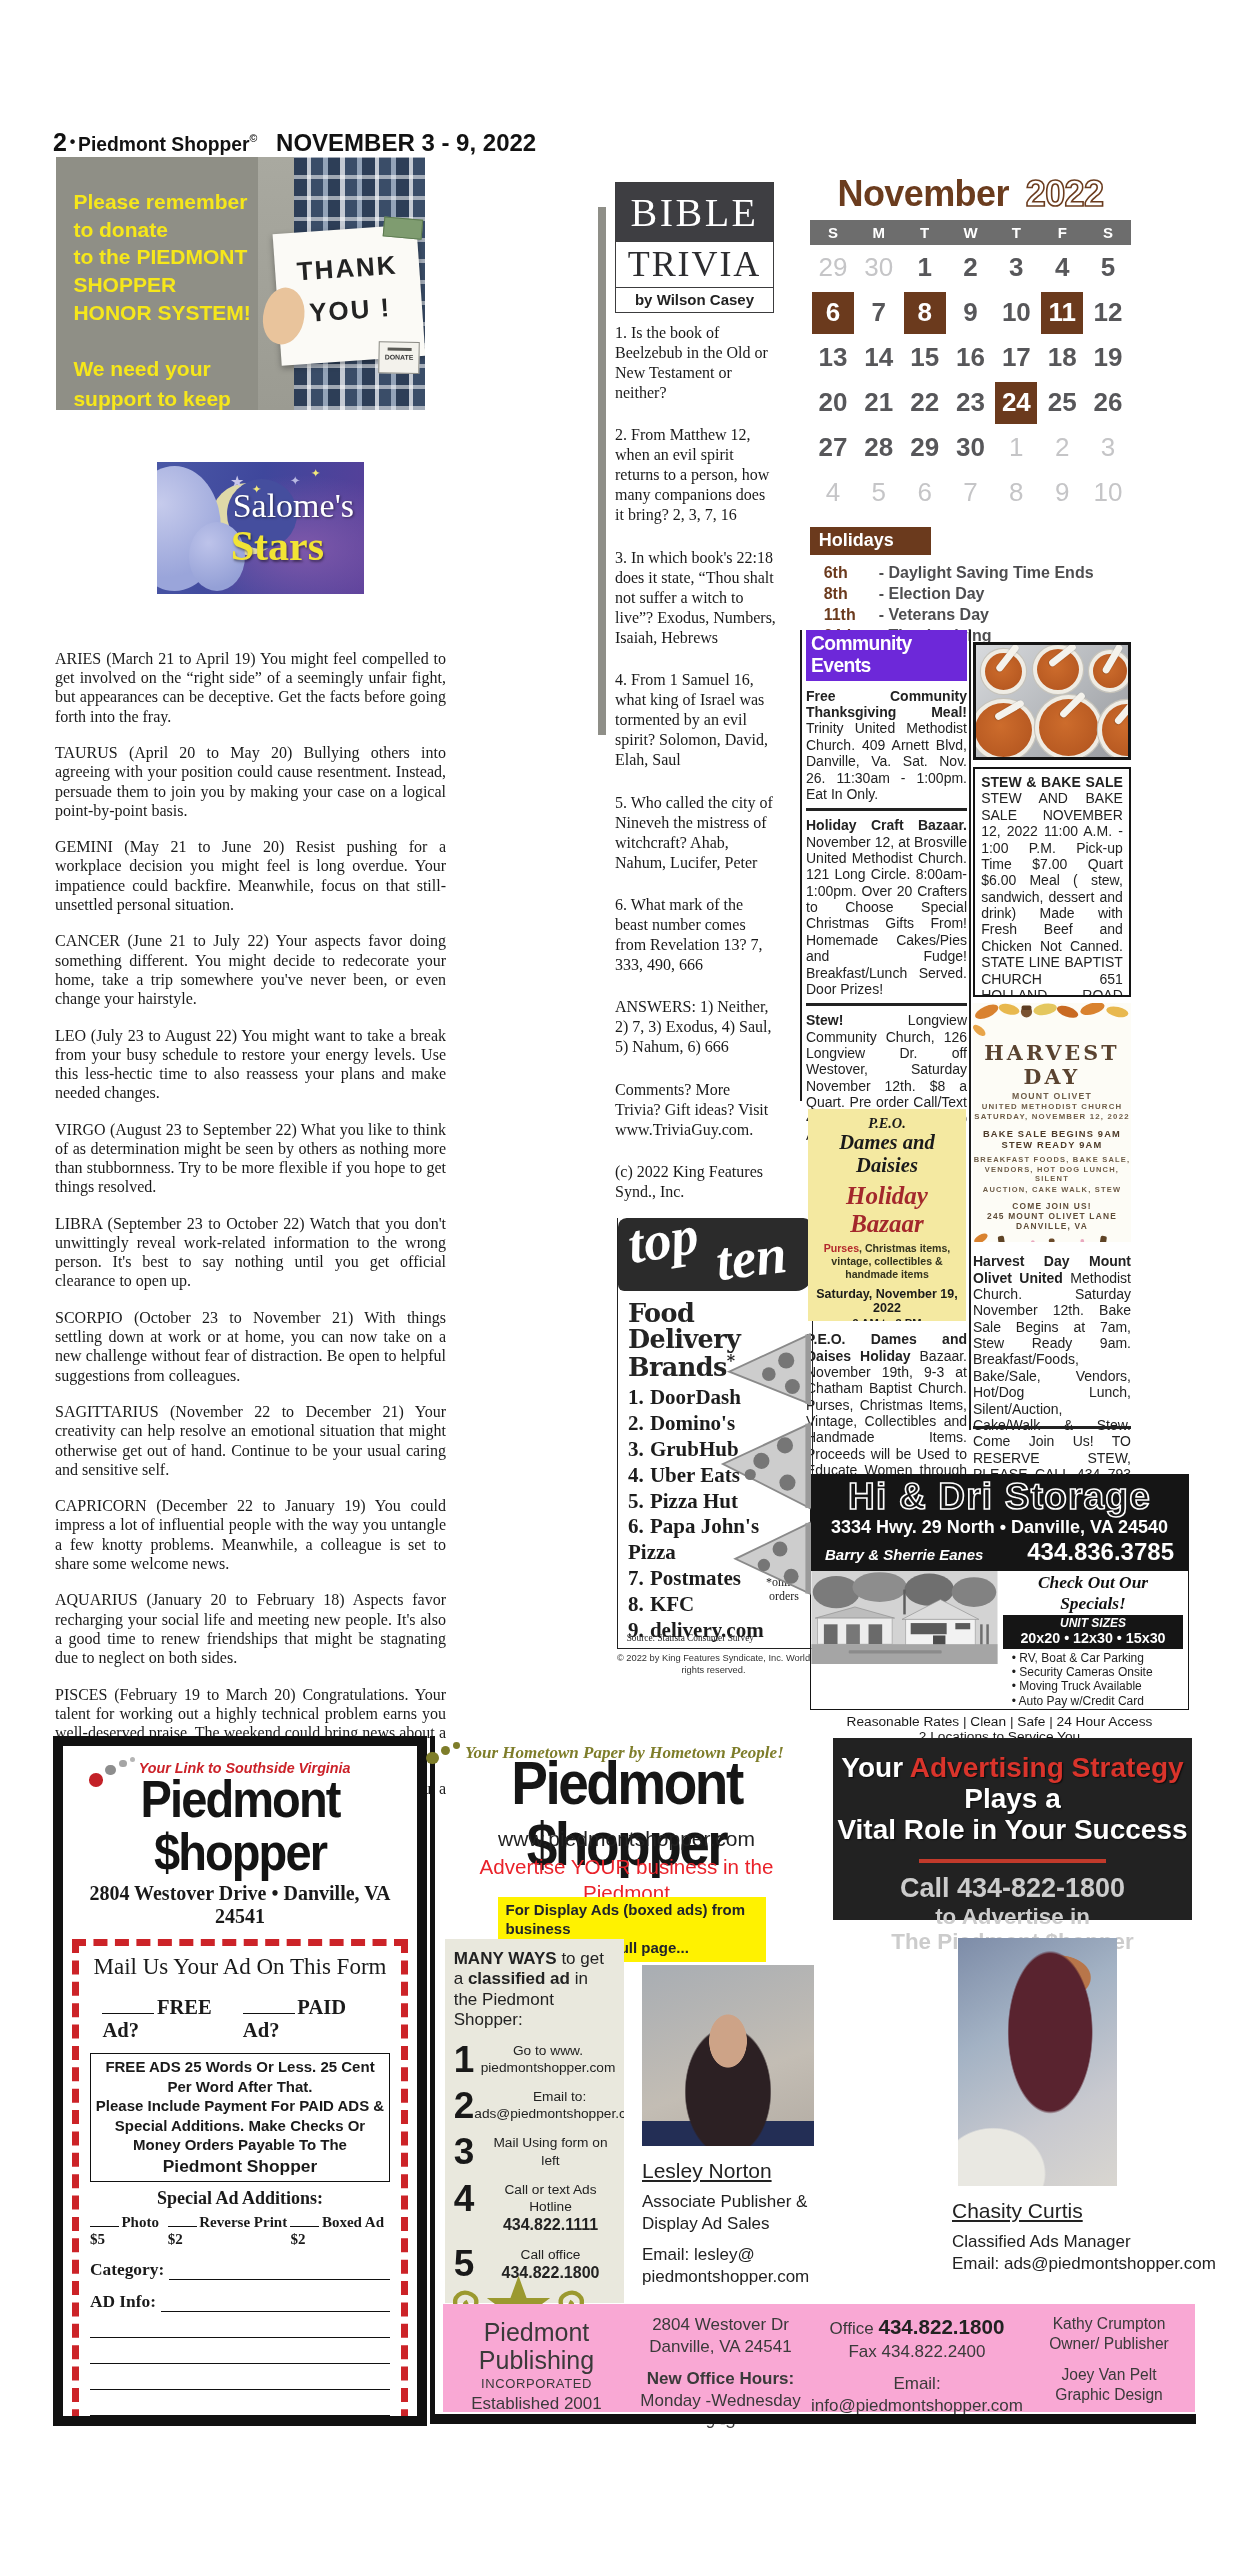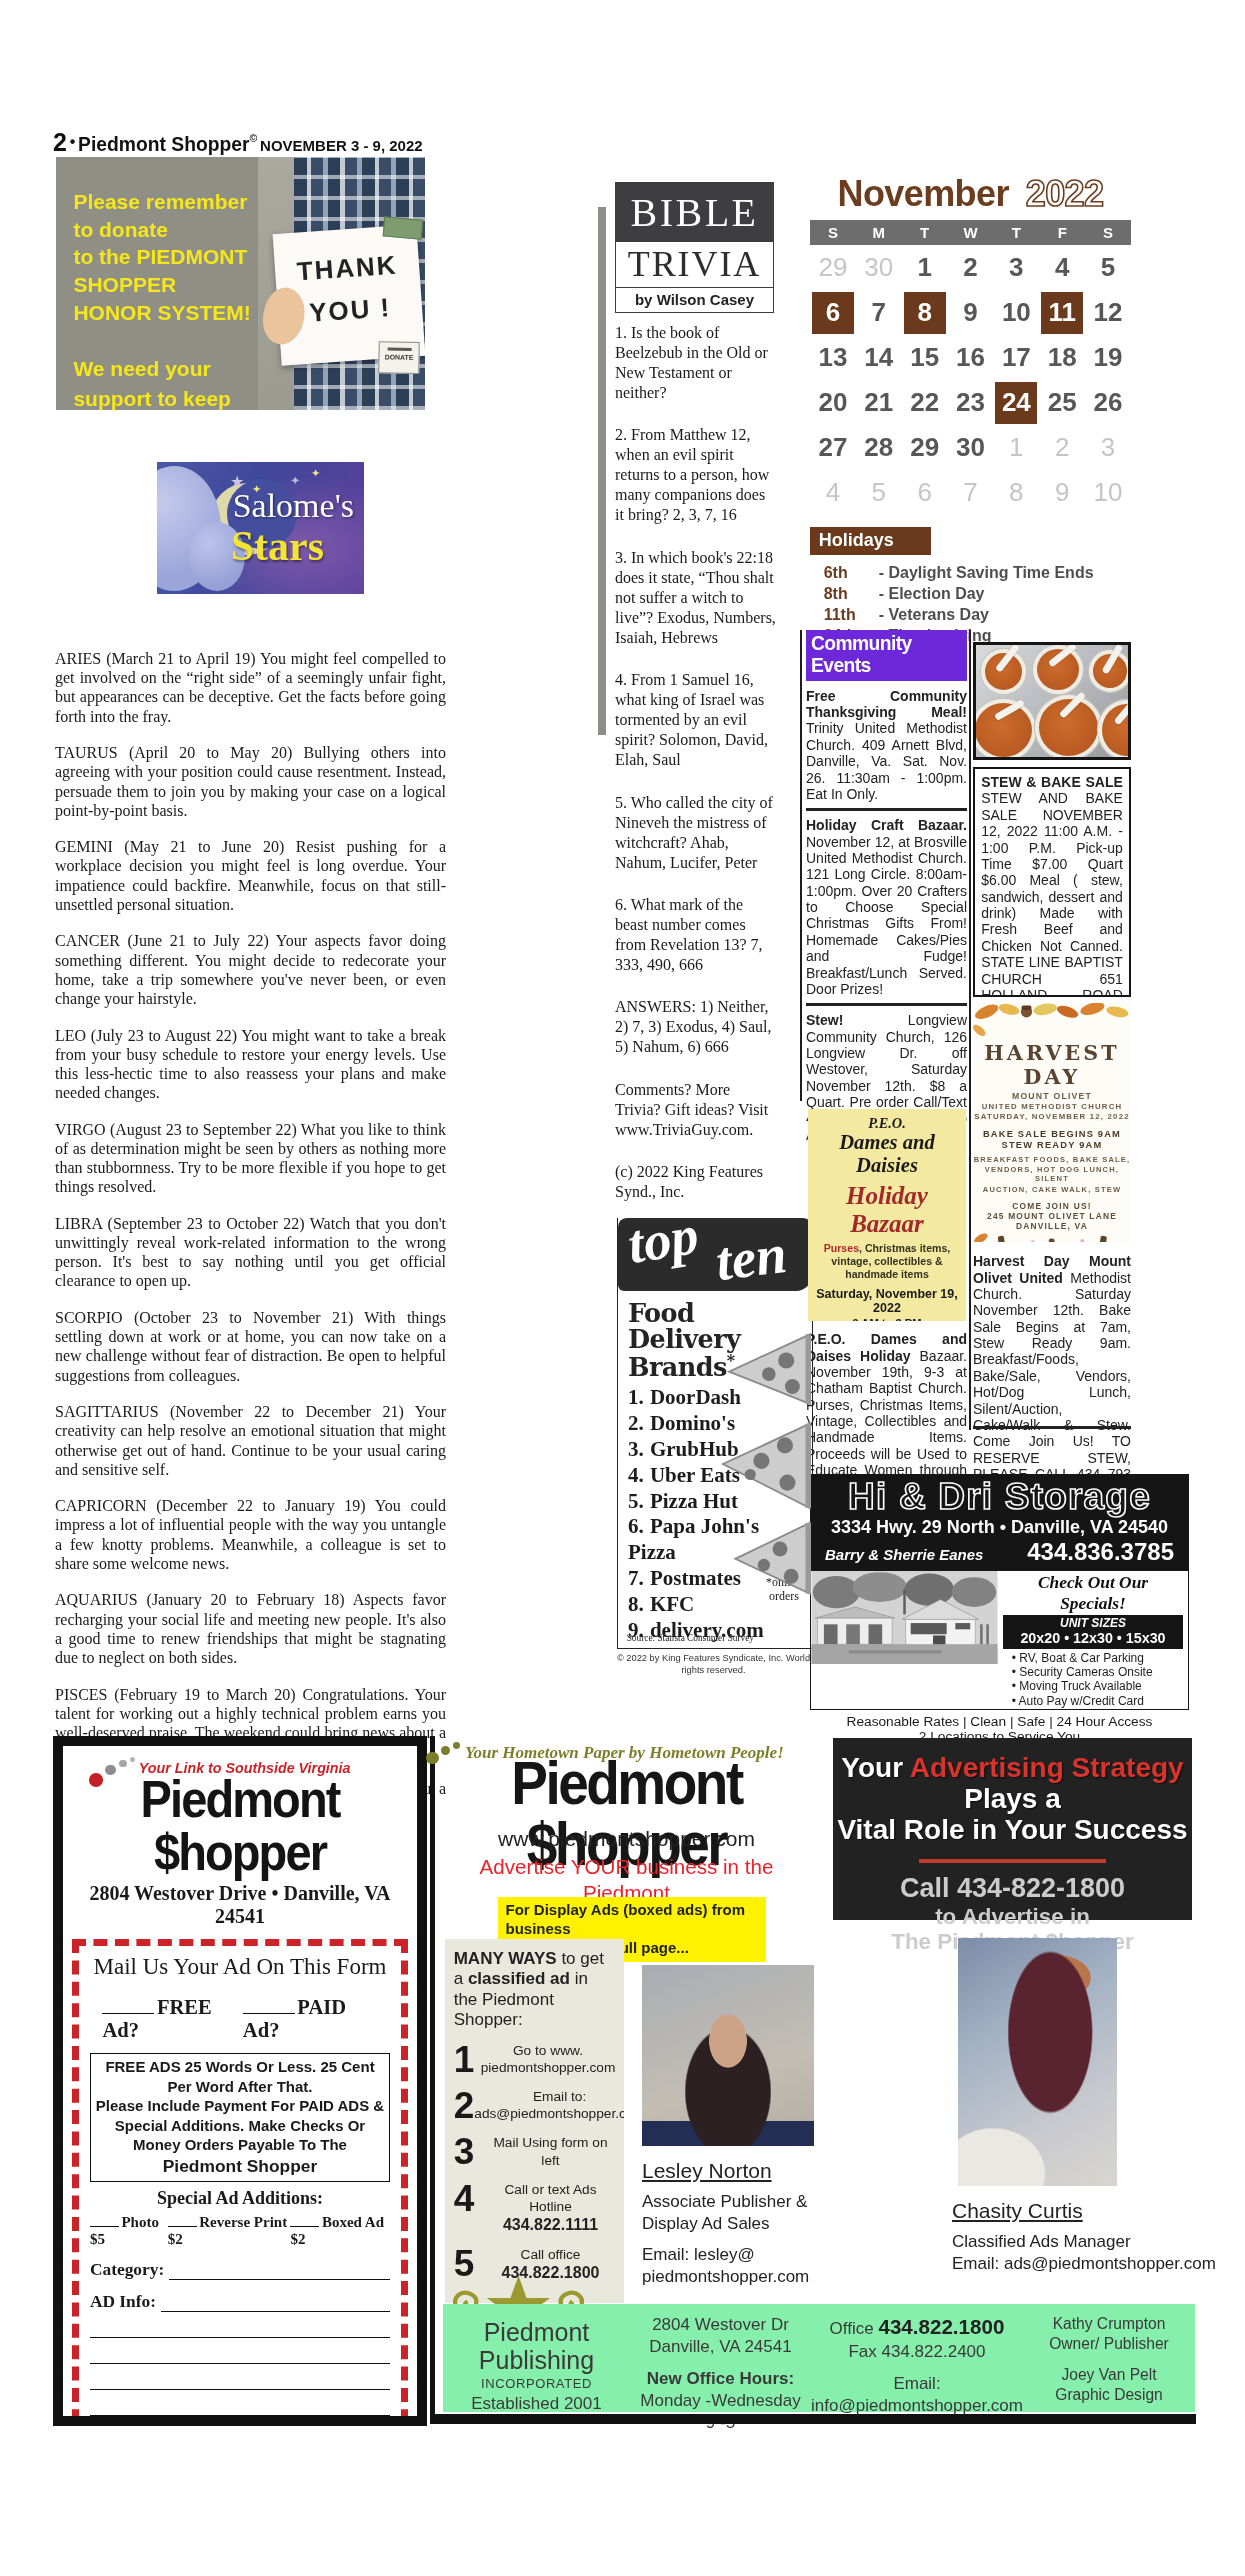--- a/index.html
+++ b/index.html
@@ -7,21 +7,21 @@
   .page { position:relative; width:1246px; height:2576px; background:#ffffff;
           font-family:"Liberation Serif", serif; color:#1a1a1a; overflow:hidden; margin:0 auto; }
   .abs { position:absolute; }
 
   
   .page-header { left:53px; top:128px; font-family:"Liberation Sans", sans-serif; font-weight:bold; color:#121212; }
   .ph-num { font-size:25px; }
   .ph-bullet { font-size:16px; vertical-align:3.7px; }
   .ph-paper { font-size:19.3px; }
   .ph-mark { font-size:10.6px; vertical-align:8.7px; }
-  .ph-dates { font-size:15px; }
+  .ph-dates { font-size:24px; margin-left:16px; }
 
   
   .donation { left:56px; top:157px; width:369px; height:253px; background:#8f8f86; overflow:hidden; }
   .don-photo { position:absolute; right:0; top:0; width:167px; height:100%;
      background: linear-gradient(180deg,#a9a9a0 0%,#9b9b92 100%); }
   .don-shirt { position:absolute; right:0; top:0; width:131px; height:100%;
      background:
        repeating-linear-gradient(0deg, rgba(255,255,255,.55) 0 3.7px, rgba(255,255,255,0) 3.7px 21px),
        repeating-linear-gradient(90deg, #2d3e57 0 12.5px, #c4cad3 12.5px 17px, #3a4d68 17px 29px, #93a3b8 29px 34px); }
   .don-sign { position:absolute; right:3.7px; top:72px; width:144px; height:132px; background:#fbfaf6;
@@ -259,21 +259,21 @@
      padding-top:13.7px; }
   .sg-l1, .sg-l2 { font-family:"Liberation Sans", sans-serif; font-weight:bold; font-size:28px; color:#fff;
      line-height:1.12; text-shadow:1.2px 1.2px 1.2px rgba(0,0,0,.6); }
   .sg-red { color:#d9342b; }
   .sg-rule { width:187px; height:3.1px; background:#c23a2b; margin:13.7px auto 10px; }
   .sg-call { font-family:"Liberation Sans", sans-serif; font-weight:bold; font-size:27px; color:#cccccc; }
   .sg-l3, .sg-l4 { font-family:"Liberation Sans", sans-serif; font-weight:bold; font-size:22.4px; color:#cccccc; line-height:1.15; }
 
   
   .f-star { left:450px; top:2272px; }
-  .footer { left:443px; top:2304px; width:752px; height:108px; background:#86efac; display:flex;
+  .footer { left:443px; top:2304px; width:752px; height:108px; background:#f9a8d4; display:flex;
      font-family:"Liberation Sans", sans-serif; color:#3a3a3a; padding-top:10px; }
   .f-col { text-align:center; }
   .f-c1 { width:187px; padding-top:3.7px; }
   .f-c2 { width:181px; }
   .f-c3 { width:212px; }
   .f-c4 { flex:1; }
   .f-big { font-size:25px; line-height:1.15; }
   .f-inc { font-size:13px; letter-spacing:0.6px; margin-top:1.2px; }
   .f-est { font-size:17px; margin-top:2.5px; }
   .f-t { font-size:17px; line-height:1.3; }

